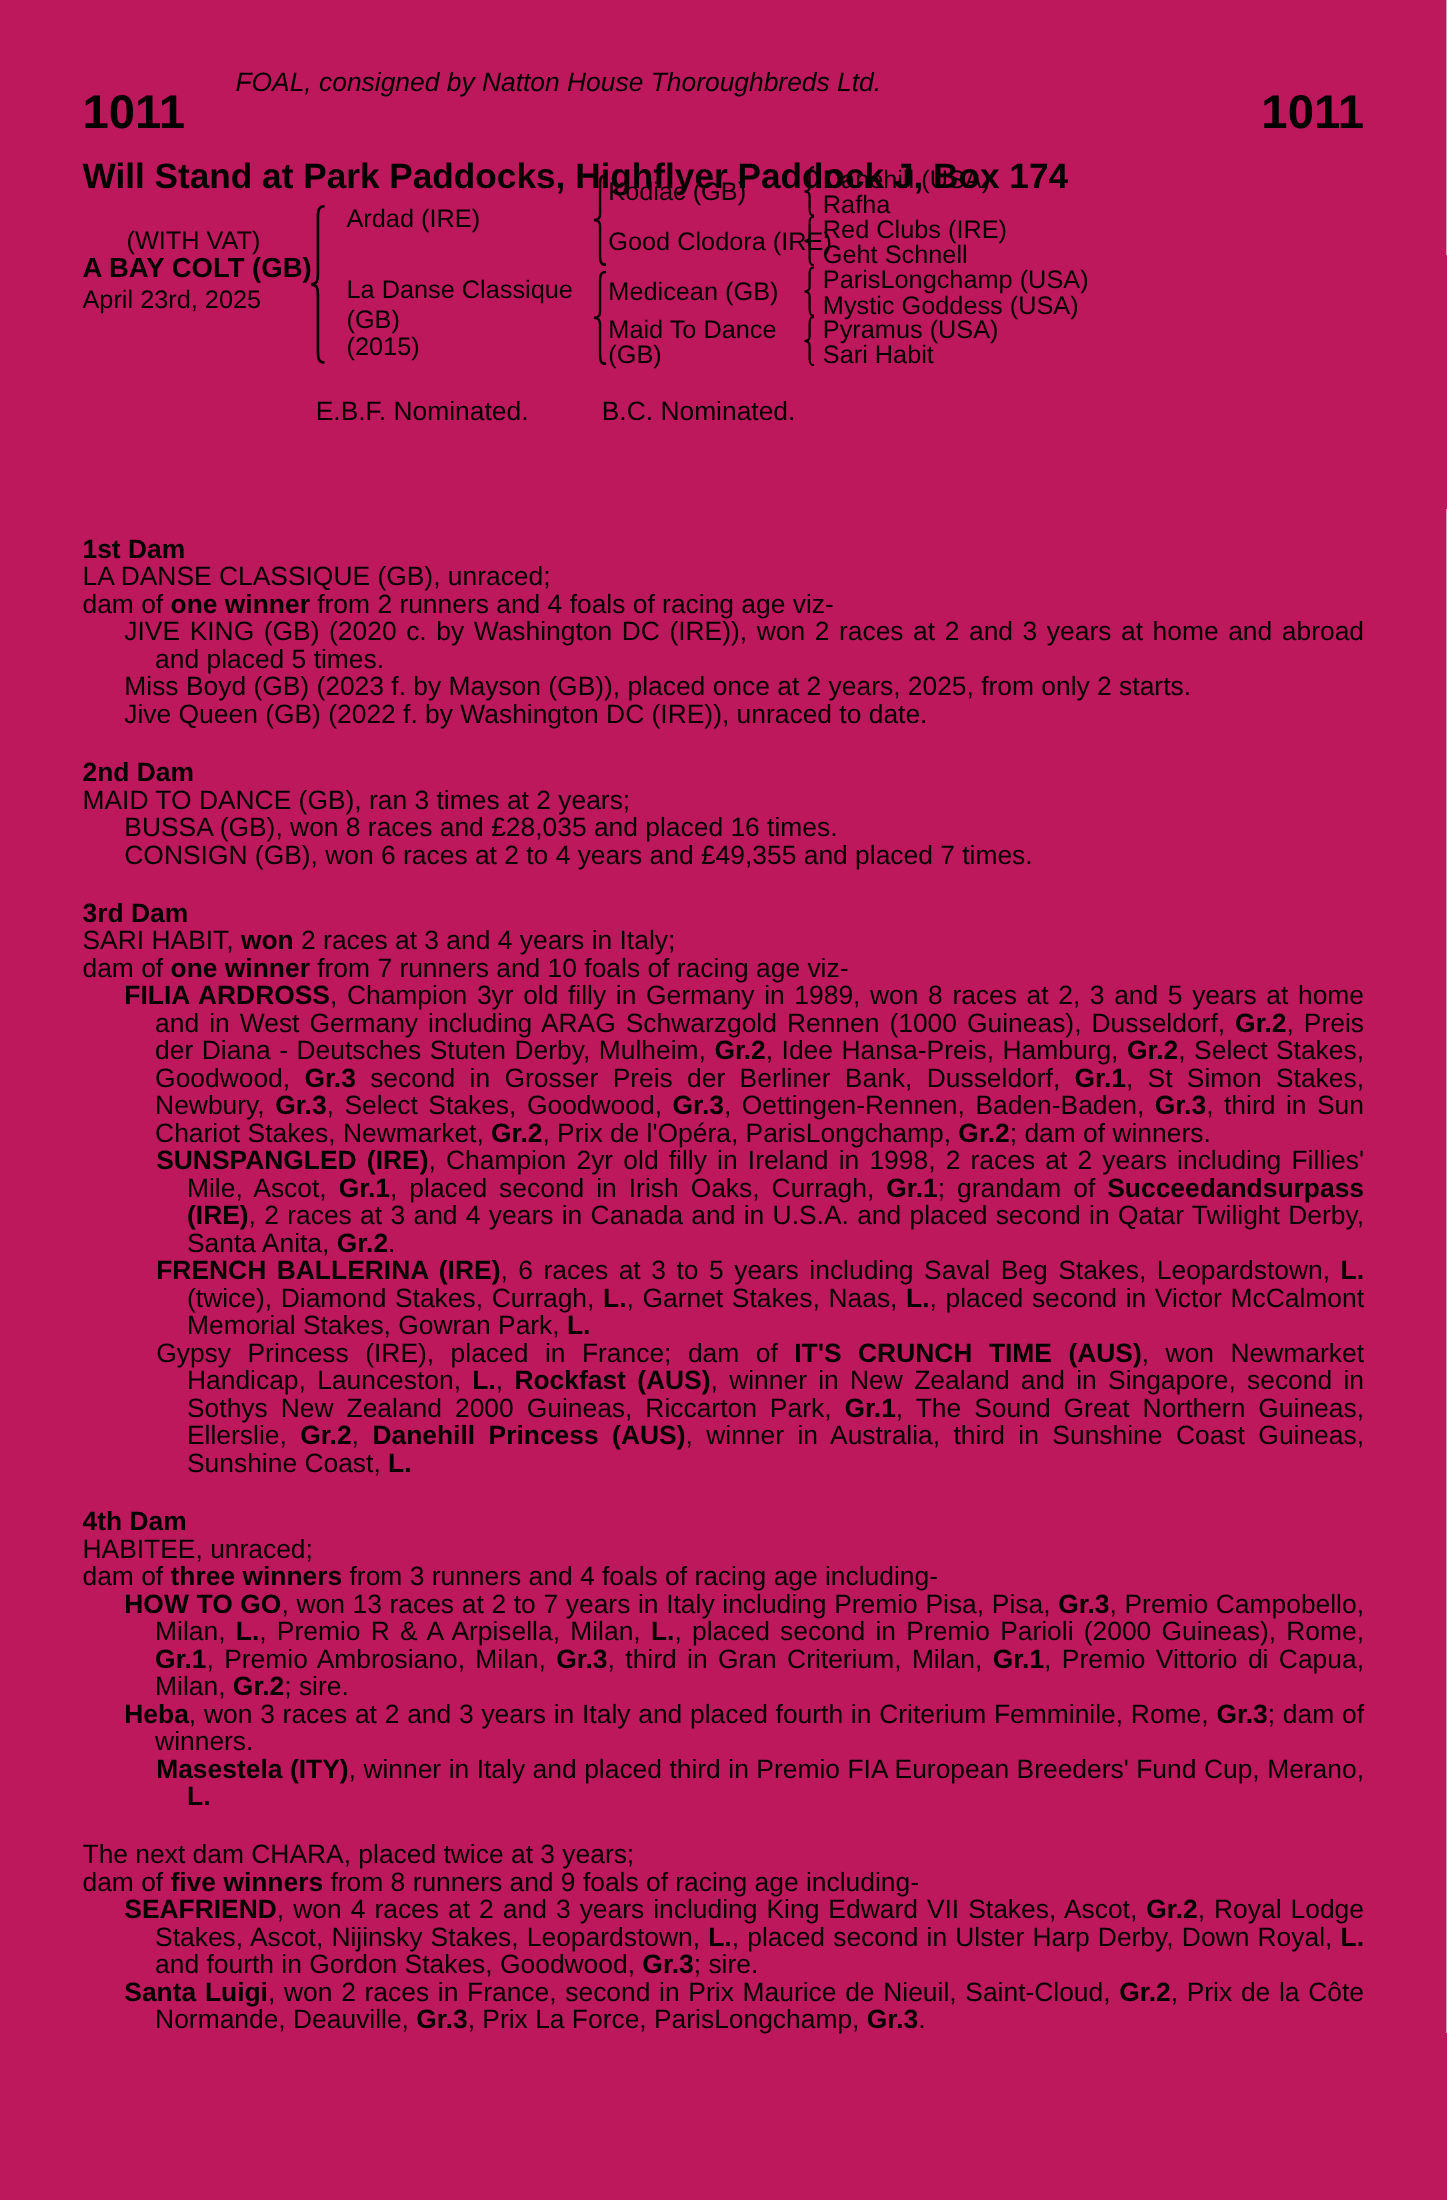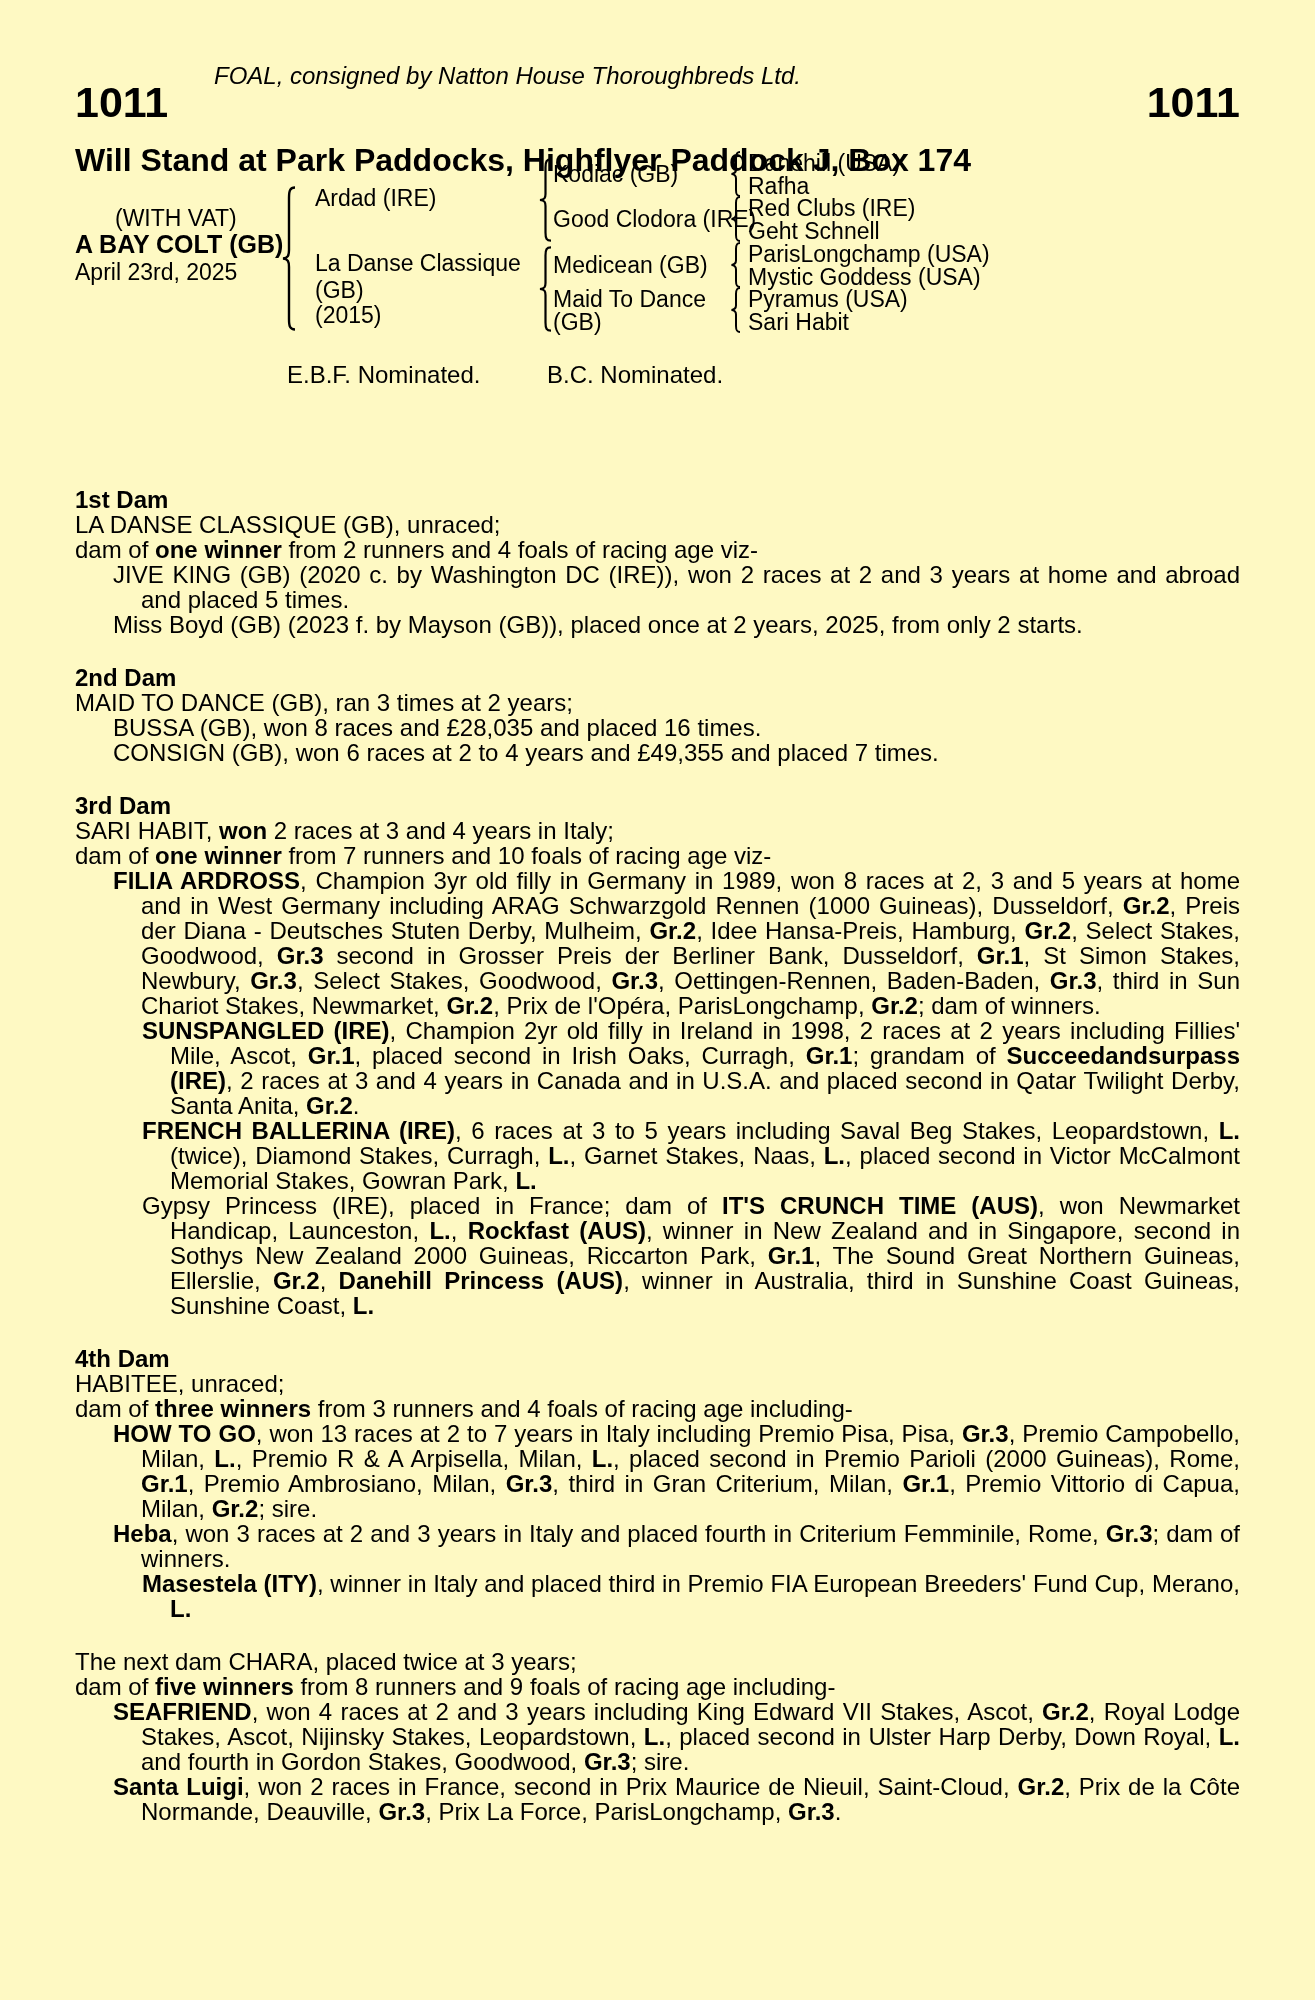--- a/index.html
+++ b/index.html
@@ -1,19 +1,19 @@
 <!DOCTYPE html>
 <html><head>
 <meta charset="utf-8">
 <style>
   * { margin:0; padding:0; box-sizing:border-box; }
   html,body { background:#fff; }
   .page {
     position:relative; width:1315px; height:2000px; margin:0 auto;
-    background:#fef9c3; color:#000; overflow:hidden;
+    background:#be185d; color:#000; overflow:hidden;
     font-family:"Liberation Sans","DejaVu Sans",sans-serif;
   }
   .consignor {
     position:absolute; top:62px; left:75px; width:865px;
     text-align:center; font-style:italic; font-size:24px; line-height:27px;
   }
   .lot { position:absolute; top:80px; font-size:43px; line-height:44px; font-weight:bold; }
   .lot-left { left:75px; }
   .lot-right { right:75px; }
   .stand { position:absolute; top:142px; left:75px; font-weight:bold; font-size:32px; }
@@ -100,20 +100,21 @@
     <div class="pp nom" style="left:547px;top:343px">B.C. Nominated.</div>
   </div>
 
   <div id="sections" class="sections">
       <section class="dam-section">
       <h2 class="dam-heading">1st Dam</h2>
     <p class="para l0"><span>LA DANSE CLASSIQUE (GB), unraced;</span></p>
         <p class="para l0"><span>dam of </span><span class="b">one winner</span><span> from 2 runners and 4 foals of racing age viz-</span></p>
         <p class="para l1"><span class="i">JIVE KING (GB)</span><span> (2020 c. by Washington DC (IRE)), won 2 races at 2 and 3 years at home and abroad and placed 5 times.</span></p>
         <p class="para l1"><span>Miss Boyd (GB) (2023 f. by Mayson (GB)), placed once at 2 years, 2025, from only 2 starts.</span></p>
+        <p class="para l1"><span>Jive Queen (GB) (2022 f. by Washington DC (IRE)), unraced to date.</span></p>
       </section>
       <section class="dam-section">
       <h2 class="dam-heading">2nd Dam</h2>
     <p class="para l0"><span>MAID TO DANCE (GB), ran 3 times at 2 years;</span></p>
         <p class="para l1"><span class="i">BUSSA (GB)</span><span>, won 8 races and £28,035 and placed 16 times.</span></p>
         <p class="para l1"><span class="i">CONSIGN (GB)</span><span>, won 6 races at 2 to 4 years and £49,355 and placed 7 times.</span></p>
       </section>
       <section class="dam-section">
       <h2 class="dam-heading">3rd Dam</h2>
     <p class="para l0"><span class="i">SARI HABIT</span><span>, </span><span class="b">won</span><span> 2 races at 3 and 4 years in Italy;</span></p>

